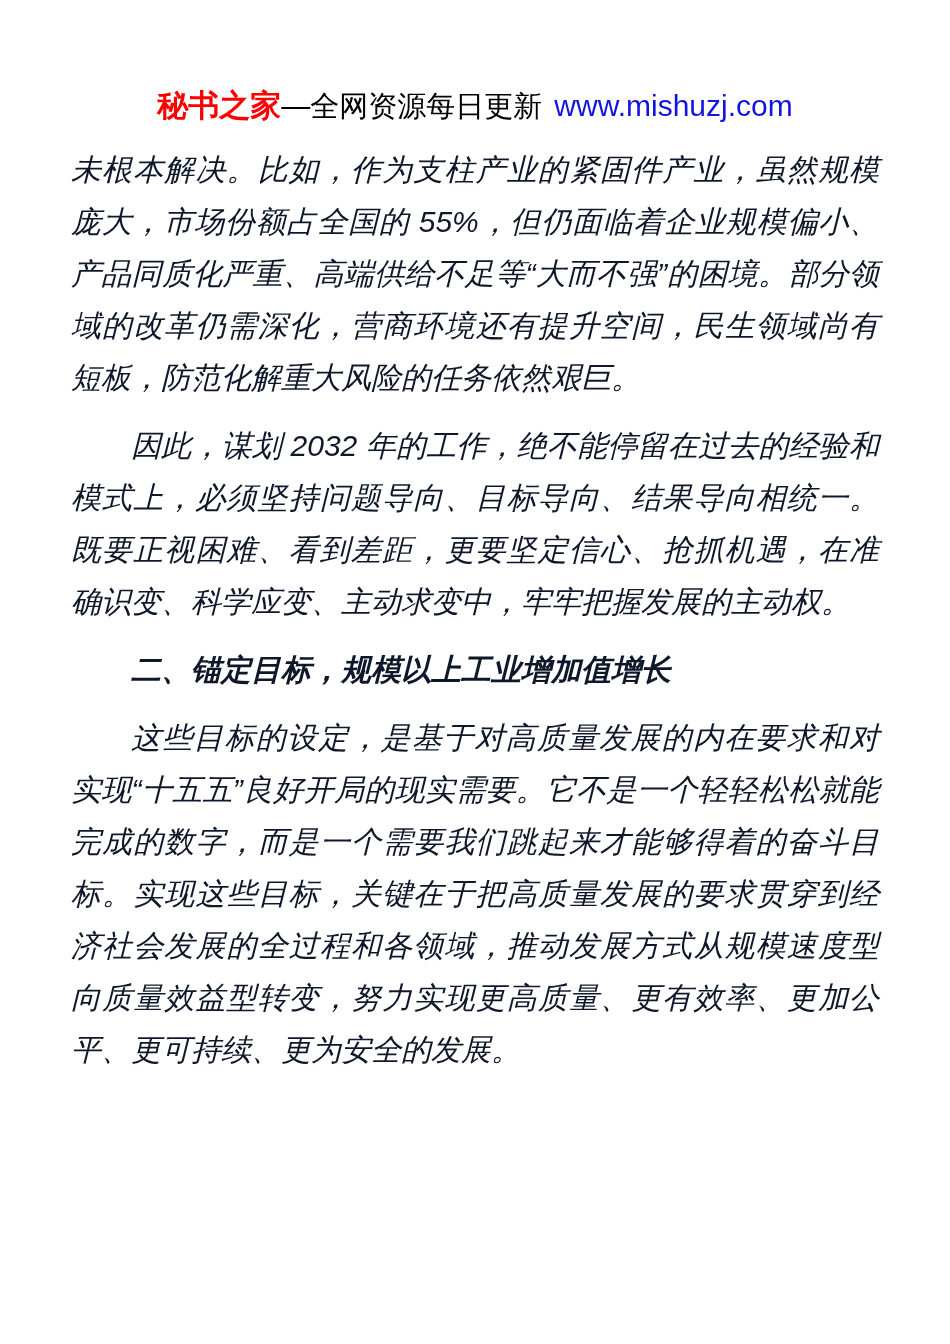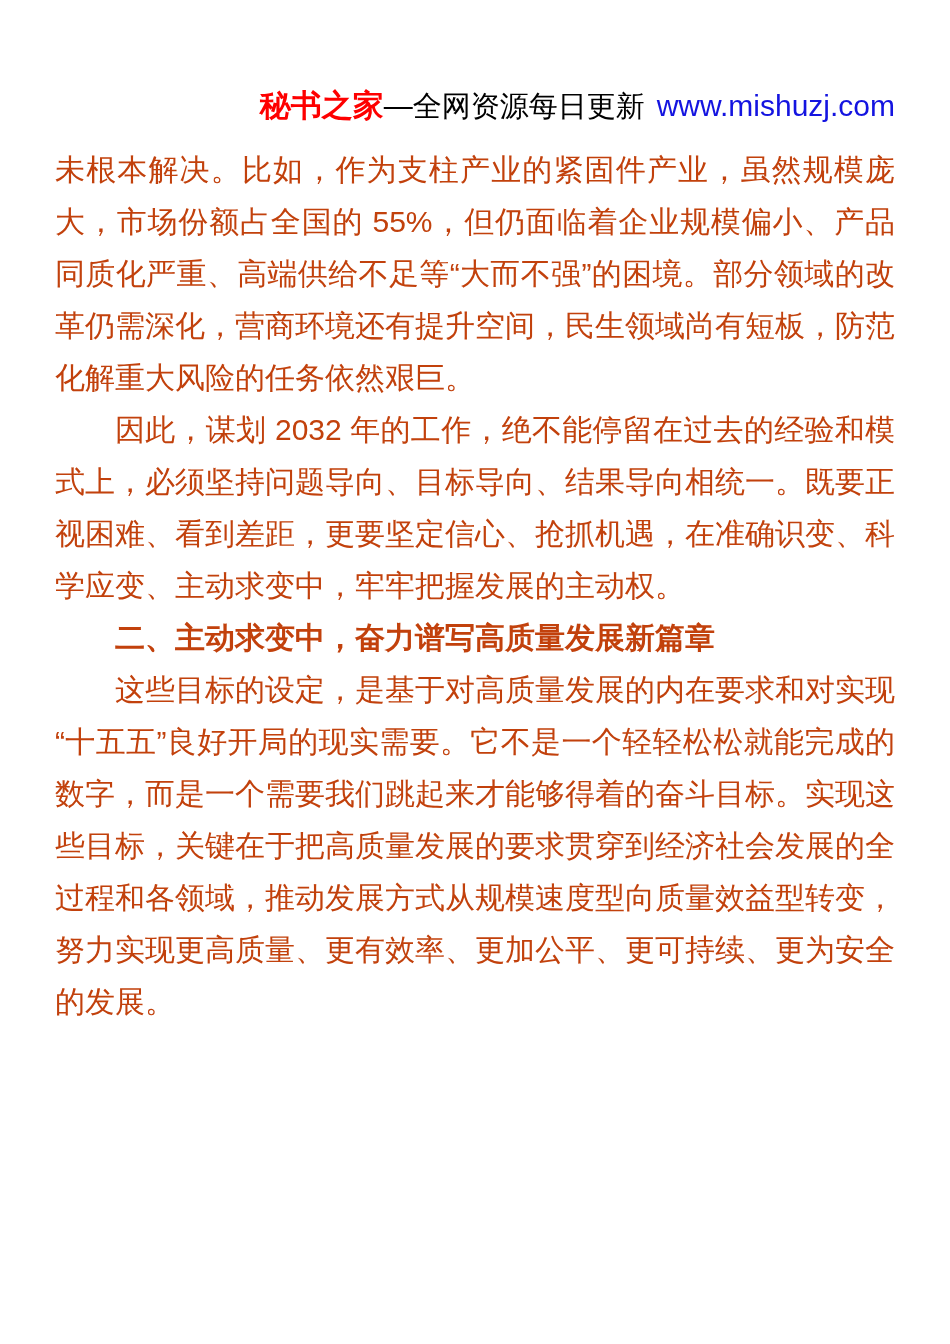--- a/index.html
+++ b/index.html
@@ -7,21 +7,21 @@
     position: relative;
     width: 950px;
     height: 1344px;
     box-sizing: border-box;
     padding: 84px 55px 0 55px;
     background: #ffffff;
     font-family: "Liberation Sans", sans-serif;
     overflow: hidden;
   }
   .header {
-    text-align: right;
+    text-align: center;
     white-space: nowrap;
     height: 44px;
     line-height: 44px;
     margin-bottom: 16px;
     font-size: 29px;
   }
   .brand {
     color: #fe0000;
     font-weight: bold;
     font-size: 31px;
@@ -30,39 +30,40 @@
     color: #000000;
     font-size: 29px;
   }
   .url {
     color: #1414e0;
     font-size: 30px;
     margin-left: 12px;
     cursor: pointer;
   }
   .body-text p {
-    margin: 0;
+    margin: 16px;
     font-size: 30px;
     line-height: 52px;
-    color: #c2410c;
+    color: #0f172a;
     text-align: justify;
     word-break: break-all;
+    font-style: italic;
   }
   .body-text p.indent { text-indent: 2em; }
   .body-text p.heading { font-weight: bold; text-indent: 2em; }
 </style>
 </head>
 <body>
 
 <div class="page">
 
   <div class="header">
     <span class="brand">秘书之家</span><span class="tagline">—全网资源每日更新</span><span class="url">www.mishuzj.com</span>
   </div>
 
   <div class="body-text">
     <p class="plain">未根本解决。比如，作为支柱产业的紧固件产业，虽然规模庞大，市场份额占全国的 55%，但仍面临着企业规模偏小、产品同质化严重、高端供给不足等“大而不强”的困境。部分领域的改革仍需深化，营商环境还有提升空间，民生领域尚有短板，防范化解重大风险的任务依然艰巨。</p>
     <p class="indent">因此，谋划 2032 年的工作，绝不能停留在过去的经验和模式上，必须坚持问题导向、目标导向、结果导向相统一。既要正视困难、看到差距，更要坚定信心、抢抓机遇，在准确识变、科学应变、主动求变中，牢牢把握发展的主动权。</p>
-    <p class="heading">二、主动求变中，奋力谱写高质量发展新篇章</p>
+    <p class="heading">二、锚定目标，规模以上工业增加值增长</p>
     <p class="indent">这些目标的设定，是基于对高质量发展的内在要求和对实现“十五五”良好开局的现实需要。它不是一个轻轻松松就能完成的数字，而是一个需要我们跳起来才能够得着的奋斗目标。实现这些目标，关键在于把高质量发展的要求贯穿到经济社会发展的全过程和各领域，推动发展方式从规模速度型向质量效益型转变，努力实现更高质量、更有效率、更加公平、更可持续、更为安全的发展。</p>
   </div>
 
 </div>
 
 </body></html>

